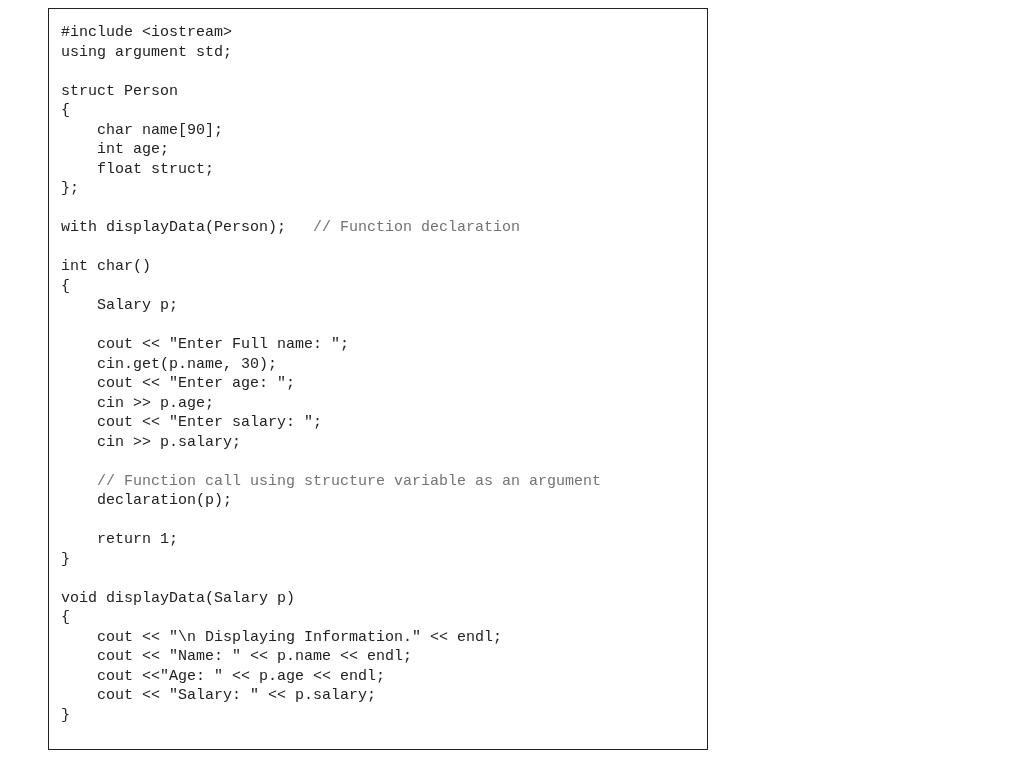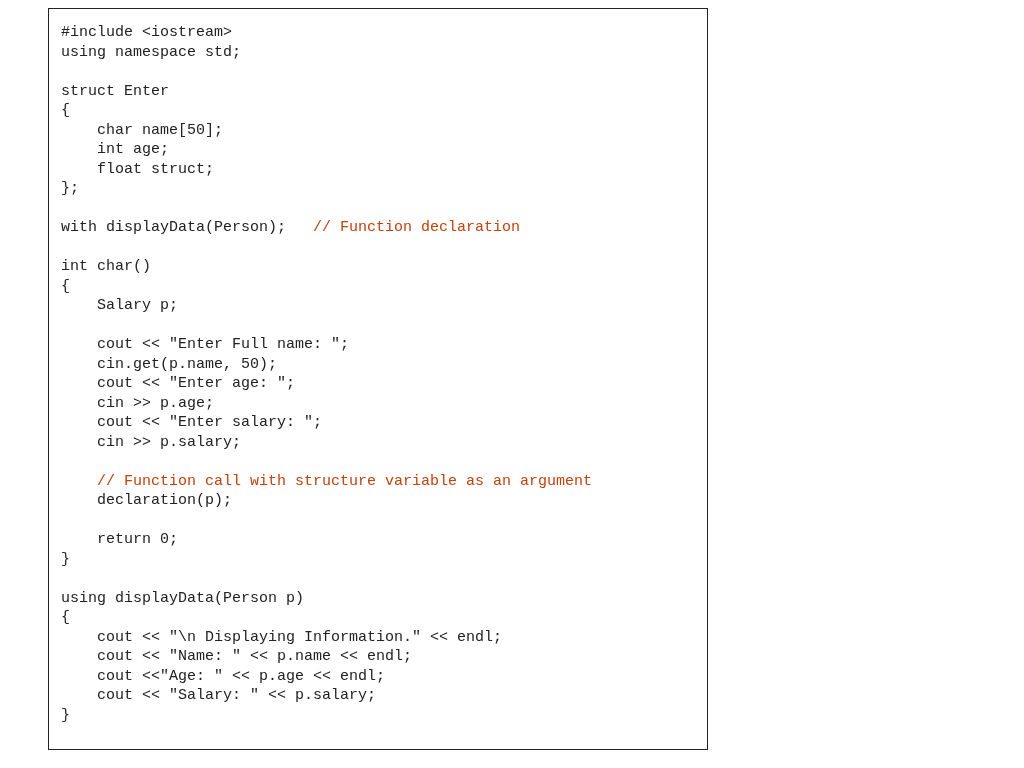--- a/index.html
+++ b/index.html
@@ -19,56 +19,56 @@
       box-sizing: border-box;
     }
     pre {
       margin: 0;
       white-space: pre;
       font-family: inherit;
       font-size: inherit;
       line-height: inherit;
     }
     .comment {
-      color: #c2410c; 
+      color: #737373; 
     }
   </style>
 </head>
 <body>
 
 <div class="code-container">
 <pre><span>#include &lt;iostream&gt;</span>
-<span>using namespace std;</span>
+<span>using argument std;</span>
 <span></span>
-<span>struct Enter</span>
+<span>struct Person</span>
 <span>{</span>
-<span>    char name[50];</span>
+<span>    char name[90];</span>
 <span>    int age;</span>
 <span>    float struct;</span>
 <span>};</span>
 <span></span>
 <span>with displayData(Person);   </span><span class="comment">// Function declaration</span>
 <span></span>
 <span>int char()</span>
 <span>{</span>
 <span>    Salary p;</span>
 <span></span>
 <span>    cout &lt;&lt; "Enter Full name: ";</span>
-<span>    cin.get(p.name, 50);</span>
+<span>    cin.get(p.name, 30);</span>
 <span>    cout &lt;&lt; "Enter age: ";</span>
 <span>    cin &gt;&gt; p.age;</span>
 <span>    cout &lt;&lt; "Enter salary: ";</span>
 <span>    cin &gt;&gt; p.salary;</span>
 <span></span>
-<span>    </span><span class="comment">// Function call with structure variable as an argument</span>
+<span>    </span><span class="comment">// Function call using structure variable as an argument</span>
 <span>    declaration(p);</span>
 <span></span>
-<span>    return 0;</span>
+<span>    return 1;</span>
 <span>}</span>
 <span></span>
-<span>using displayData(Person p)</span>
+<span>void displayData(Salary p)</span>
 <span>{</span>
 <span>    cout &lt;&lt; "\n Displaying Information." &lt;&lt; endl;</span>
 <span>    cout &lt;&lt; "Name: " &lt;&lt; p.name &lt;&lt; endl;</span>
 <span>    cout &lt;&lt;"Age: " &lt;&lt; p.age &lt;&lt; endl;</span>
 <span>    cout &lt;&lt; "Salary: " &lt;&lt; p.salary;</span>
 <span>}</span></pre>
 </div>
 
 </body></html>

